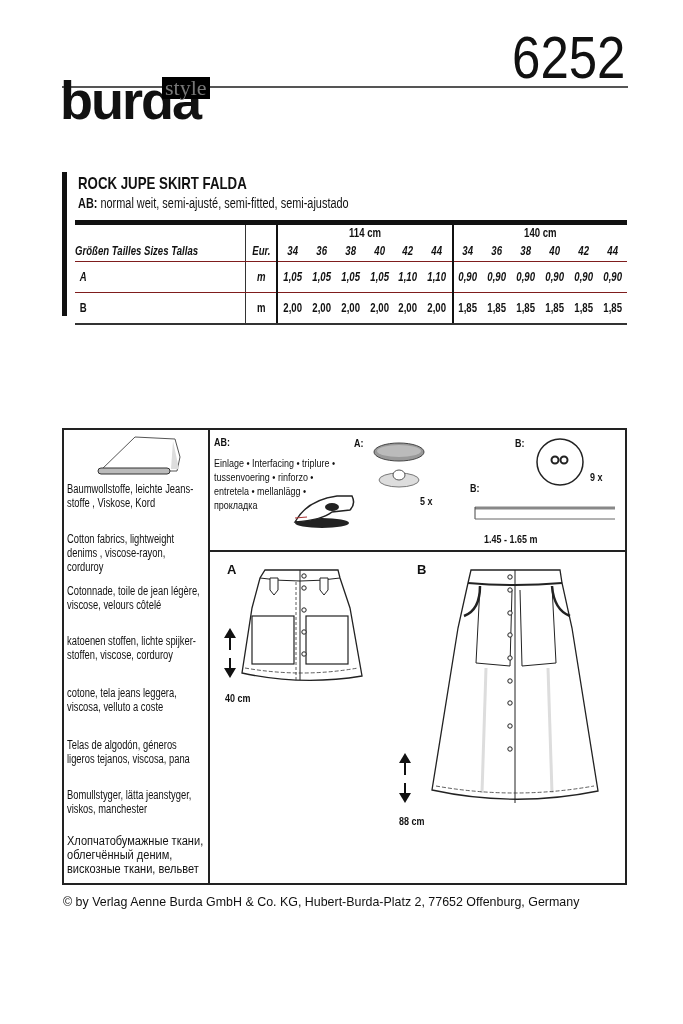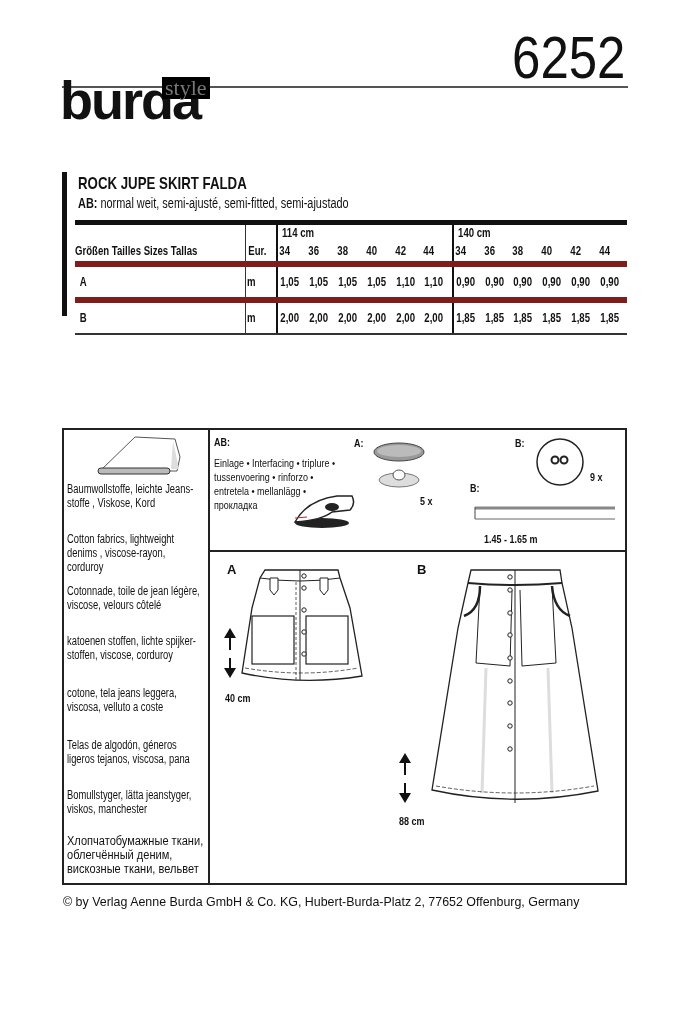--- a/index.html
+++ b/index.html
@@ -10,25 +10,25 @@
   #logo-sub{left:162px;top:77px;font-family:"Liberation Serif",serif;font-size:22px;color:#777;background:#000000;padding:0 3px;line-height:1;}
   #header-rule{left:62px;top:86px;width:566px;height:2px;background:#555;}
   #number{right:58px;top:28px;font-size:60px;line-height:1;font-weight:normal;transform:scaleX(0.85);transform-origin:right top;}
   
   #title-bar{left:62px;top:172px;width:5px;height:144px;background:#111;}
   #title{left:78px;top:174px;font-size:17px;font-weight:bold;transform:scaleX(0.78);transform-origin:left top;white-space:nowrap;}
   #subtitle{left:78px;top:195px;font-size:14px;transform:scaleX(0.78);transform-origin:left top;white-space:nowrap;}
   #subtitle b{font-weight:bold;}
   
   #table{left:75px;top:220px;width:552px;border-collapse:collapse;font-size:12px;}
-  #table td{padding:0;text-align:left;font-weight:bold;height:21px;}
+  #table td{padding:0;text-align:center;font-weight:bold;height:21px;}
   .t-inner{display:inline-block;transform:scaleX(0.8);white-space:nowrap;}
   #table tr.top td{border-top:5px solid #111;}
   #table tr.r1 td{height:15px;}
-  #table tr.r2 td,#table tr.r3 td{border-bottom:6px solid #7f1d1d;}
+  #table tr.r2 td,#table tr.r3 td{border-bottom:1px solid #7f1d1d;font-style:italic;}
   #table tr.r4 td{border-bottom:2px solid #333;height:30px;}
   #table tr.r3 td{height:30px;}
   .bl{border-left:1px solid #333;}
   .bl2{border-left:2px solid #111;}
   .lab{text-align:left!important;}
   .lab .t-inner{transform-origin:left center;}
   
   #box{left:62px;top:428px;width:565px;height:457px;border:2px solid #222;box-sizing:border-box;}
   #left-col{left:62px;top:428px;width:148px;height:457px;border-right:2px solid #222;box-sizing:border-box;}
   #hdiv{left:209px;top:550px;width:418px;height:2px;background:#222;}

